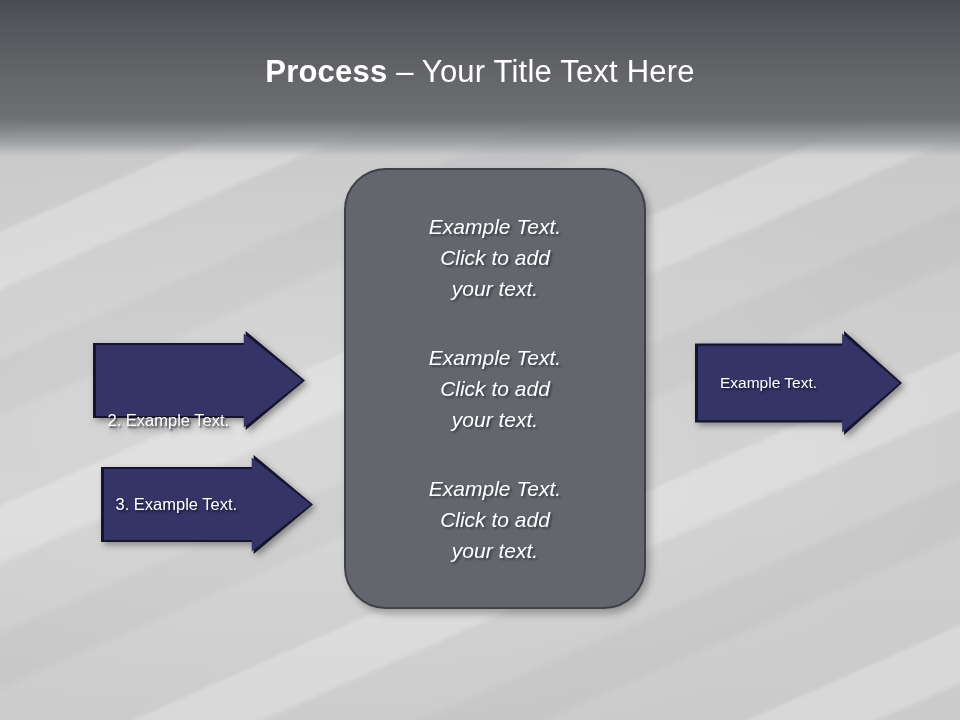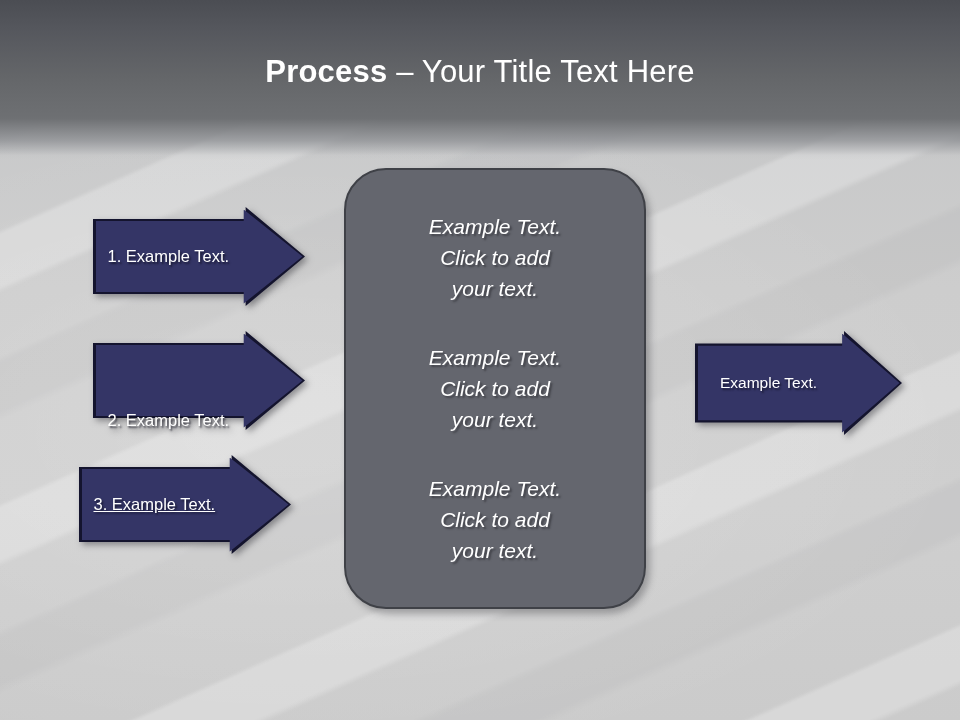--- a/index.html
+++ b/index.html
@@ -121,21 +121,21 @@
     width: 72%;
     text-align: center;
     padding-right: 2px;
     text-shadow: 1.5px 1.5px 2px rgba(10,10,25,0.65);
     white-space: nowrap;
   }
 
   
   #arrow-step-1 { left: 93px;  top: 207px; width: 212px; height: 99px; }
   #arrow-step-2 { left: 93px;  top: 331px; width: 212px; height: 99px; align-items: flex-end; }
-  #arrow-step-3 { left: 79px;  top: 455px; width: 212px; height: 99px; text-decoration: underline; }
+  #arrow-step-3 { left: 101px;  top: 455px; width: 212px; height: 99px; }
   #arrow-result { left: 695px; top: 331px; width: 207px; height: 104px; }
   #arrow-result .label { font-size: 15.5px; }
 
   
   #center-box {
     position: absolute;
     left: 344px;
     top: 168px;
     width: 302px;
     height: 441px;
@@ -167,25 +167,20 @@
 <div id="slide">
 
   <div id="bg-base"></div>
   <div id="bg-streaks"></div>
   <div id="bg-vignette"></div>
 
   <div id="header-band"></div>
 
   <div id="page-title"><span class="bold">Process</span><span class="reg"> – </span><span class="reg">Your Title Text Here</span></div>
 
-  <div class="arrow" id="arrow-step-1">
-    <div class="shape-border"></div>
-    <div class="shape-fill"></div>
-    <div class="label">1. Example Text.</div>
-  </div>
 
   <div class="arrow" id="arrow-step-2">
     <div class="shape-border"></div>
     <div class="shape-fill"></div>
     <div class="label">2. Example Text.</div>
   </div>
 
   <div class="arrow" id="arrow-step-3">
     <div class="shape-border"></div>
     <div class="shape-fill"></div>

